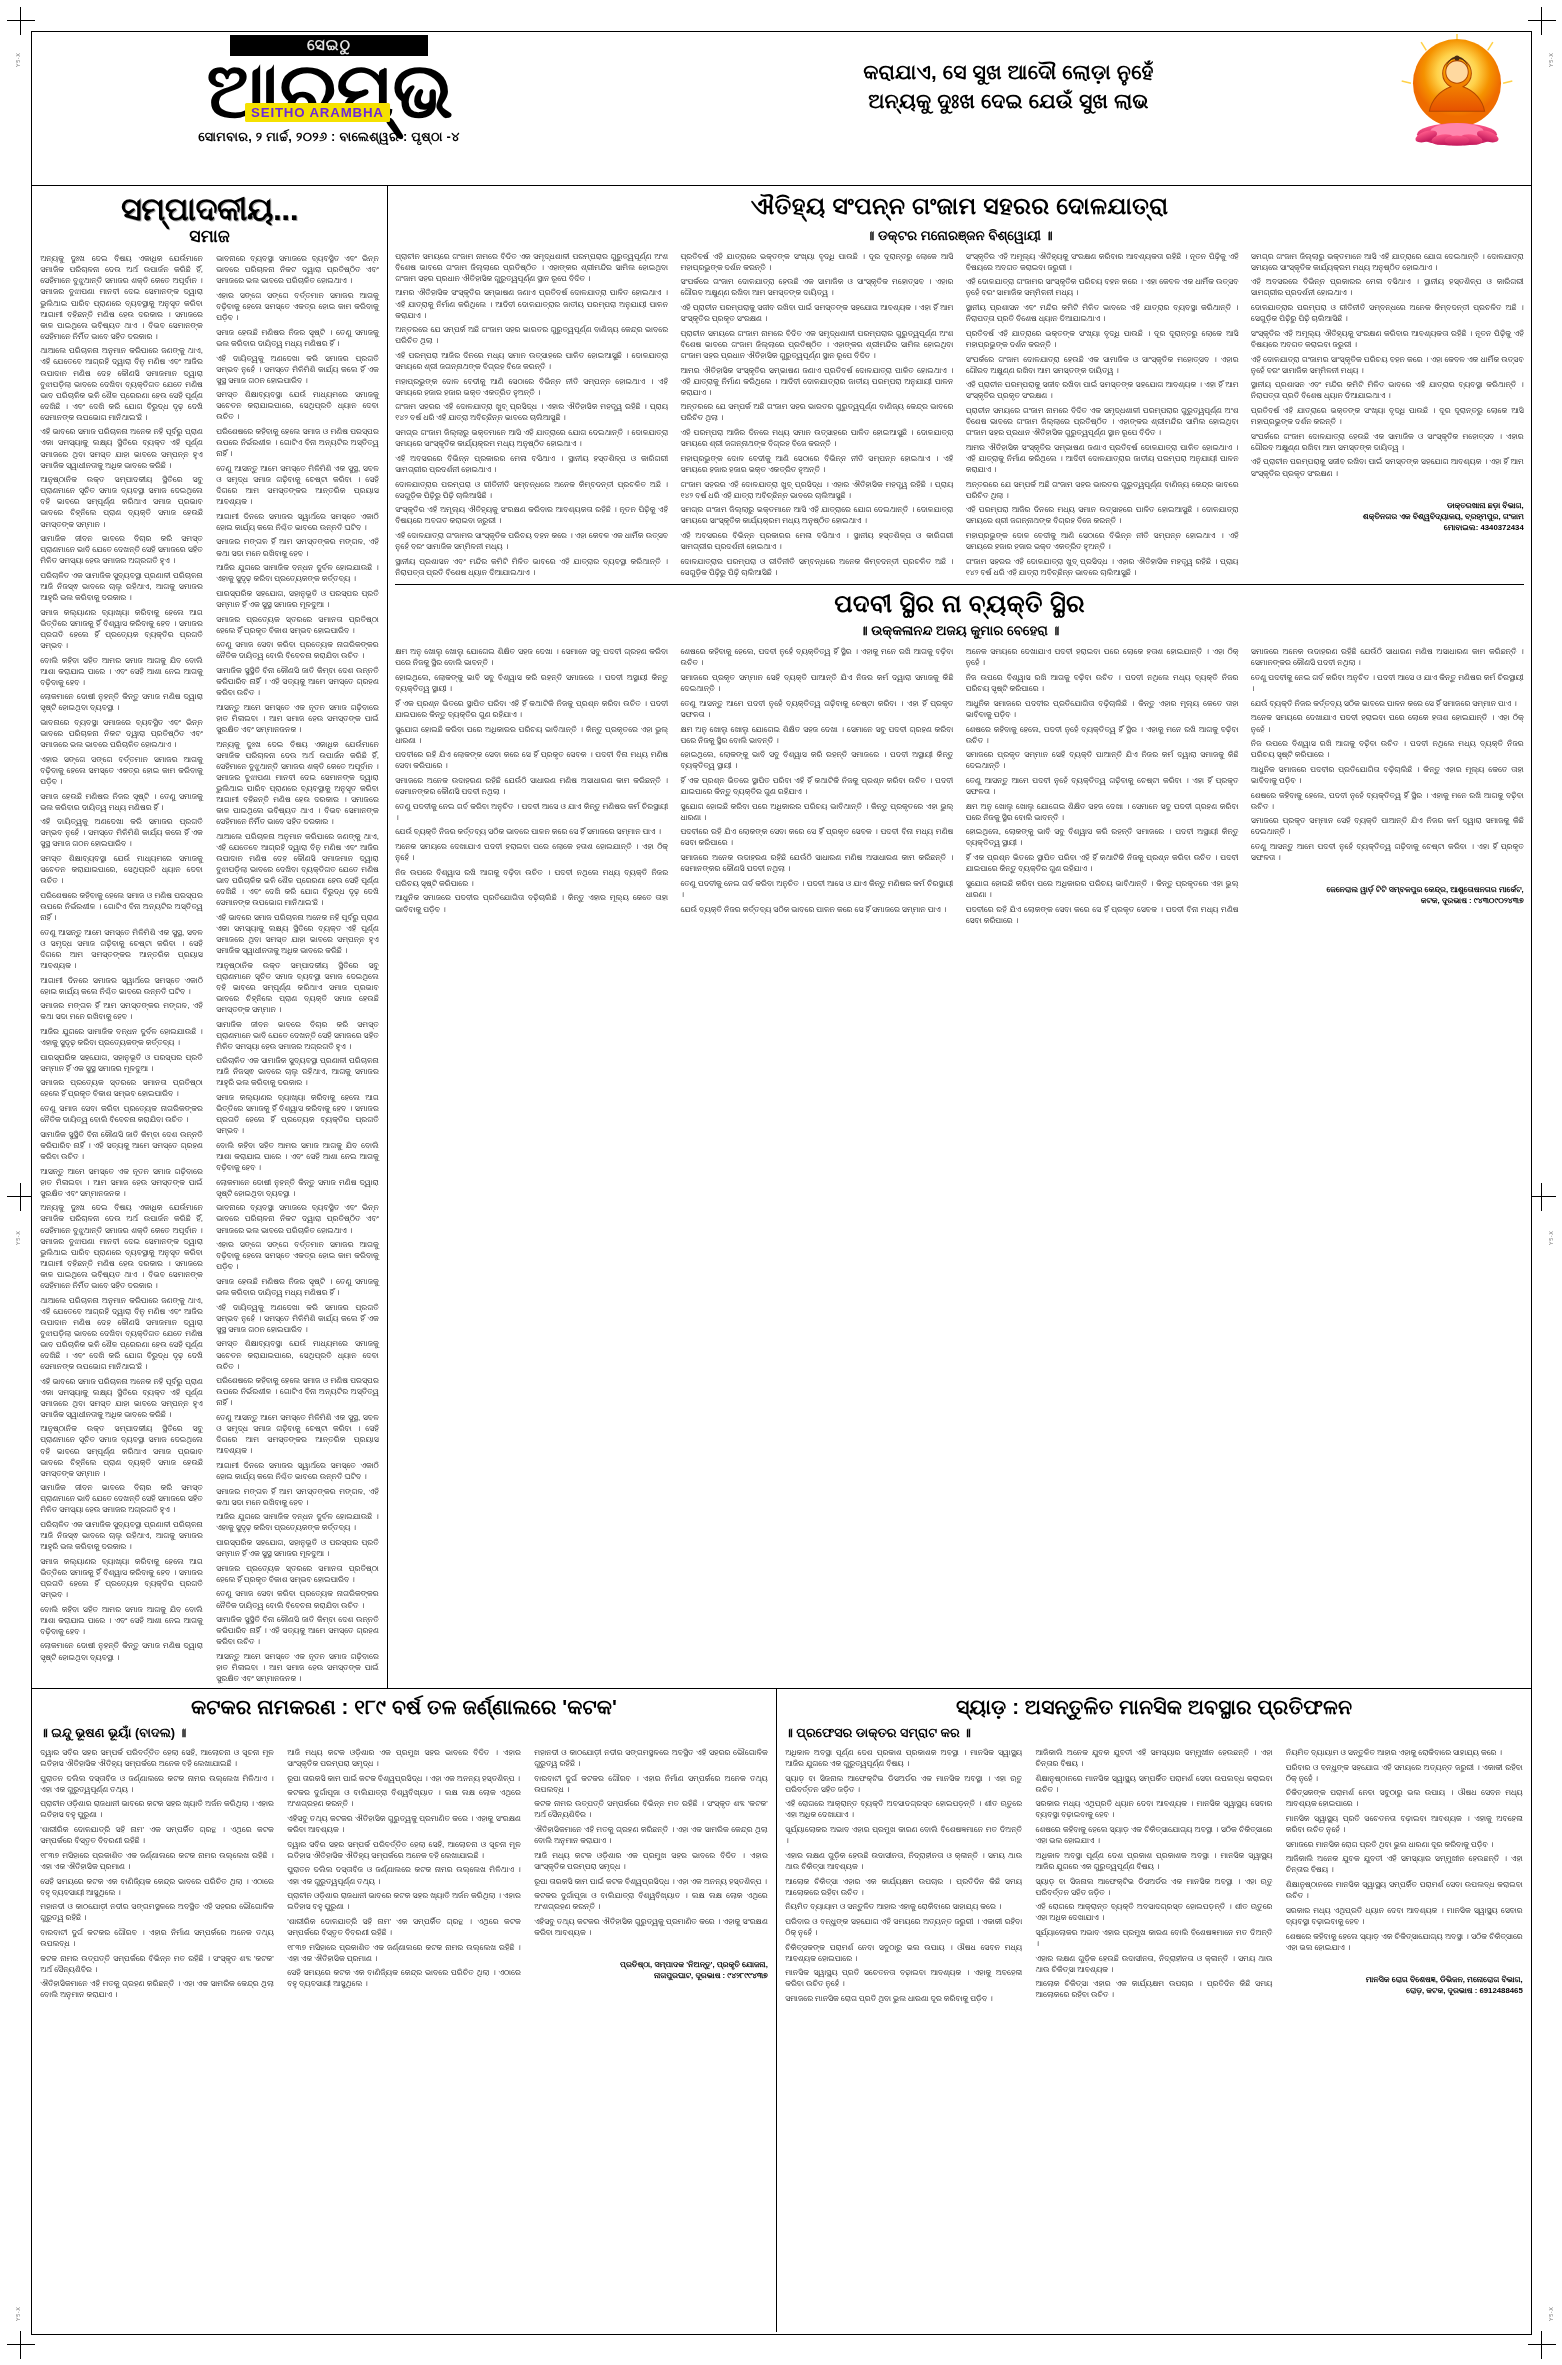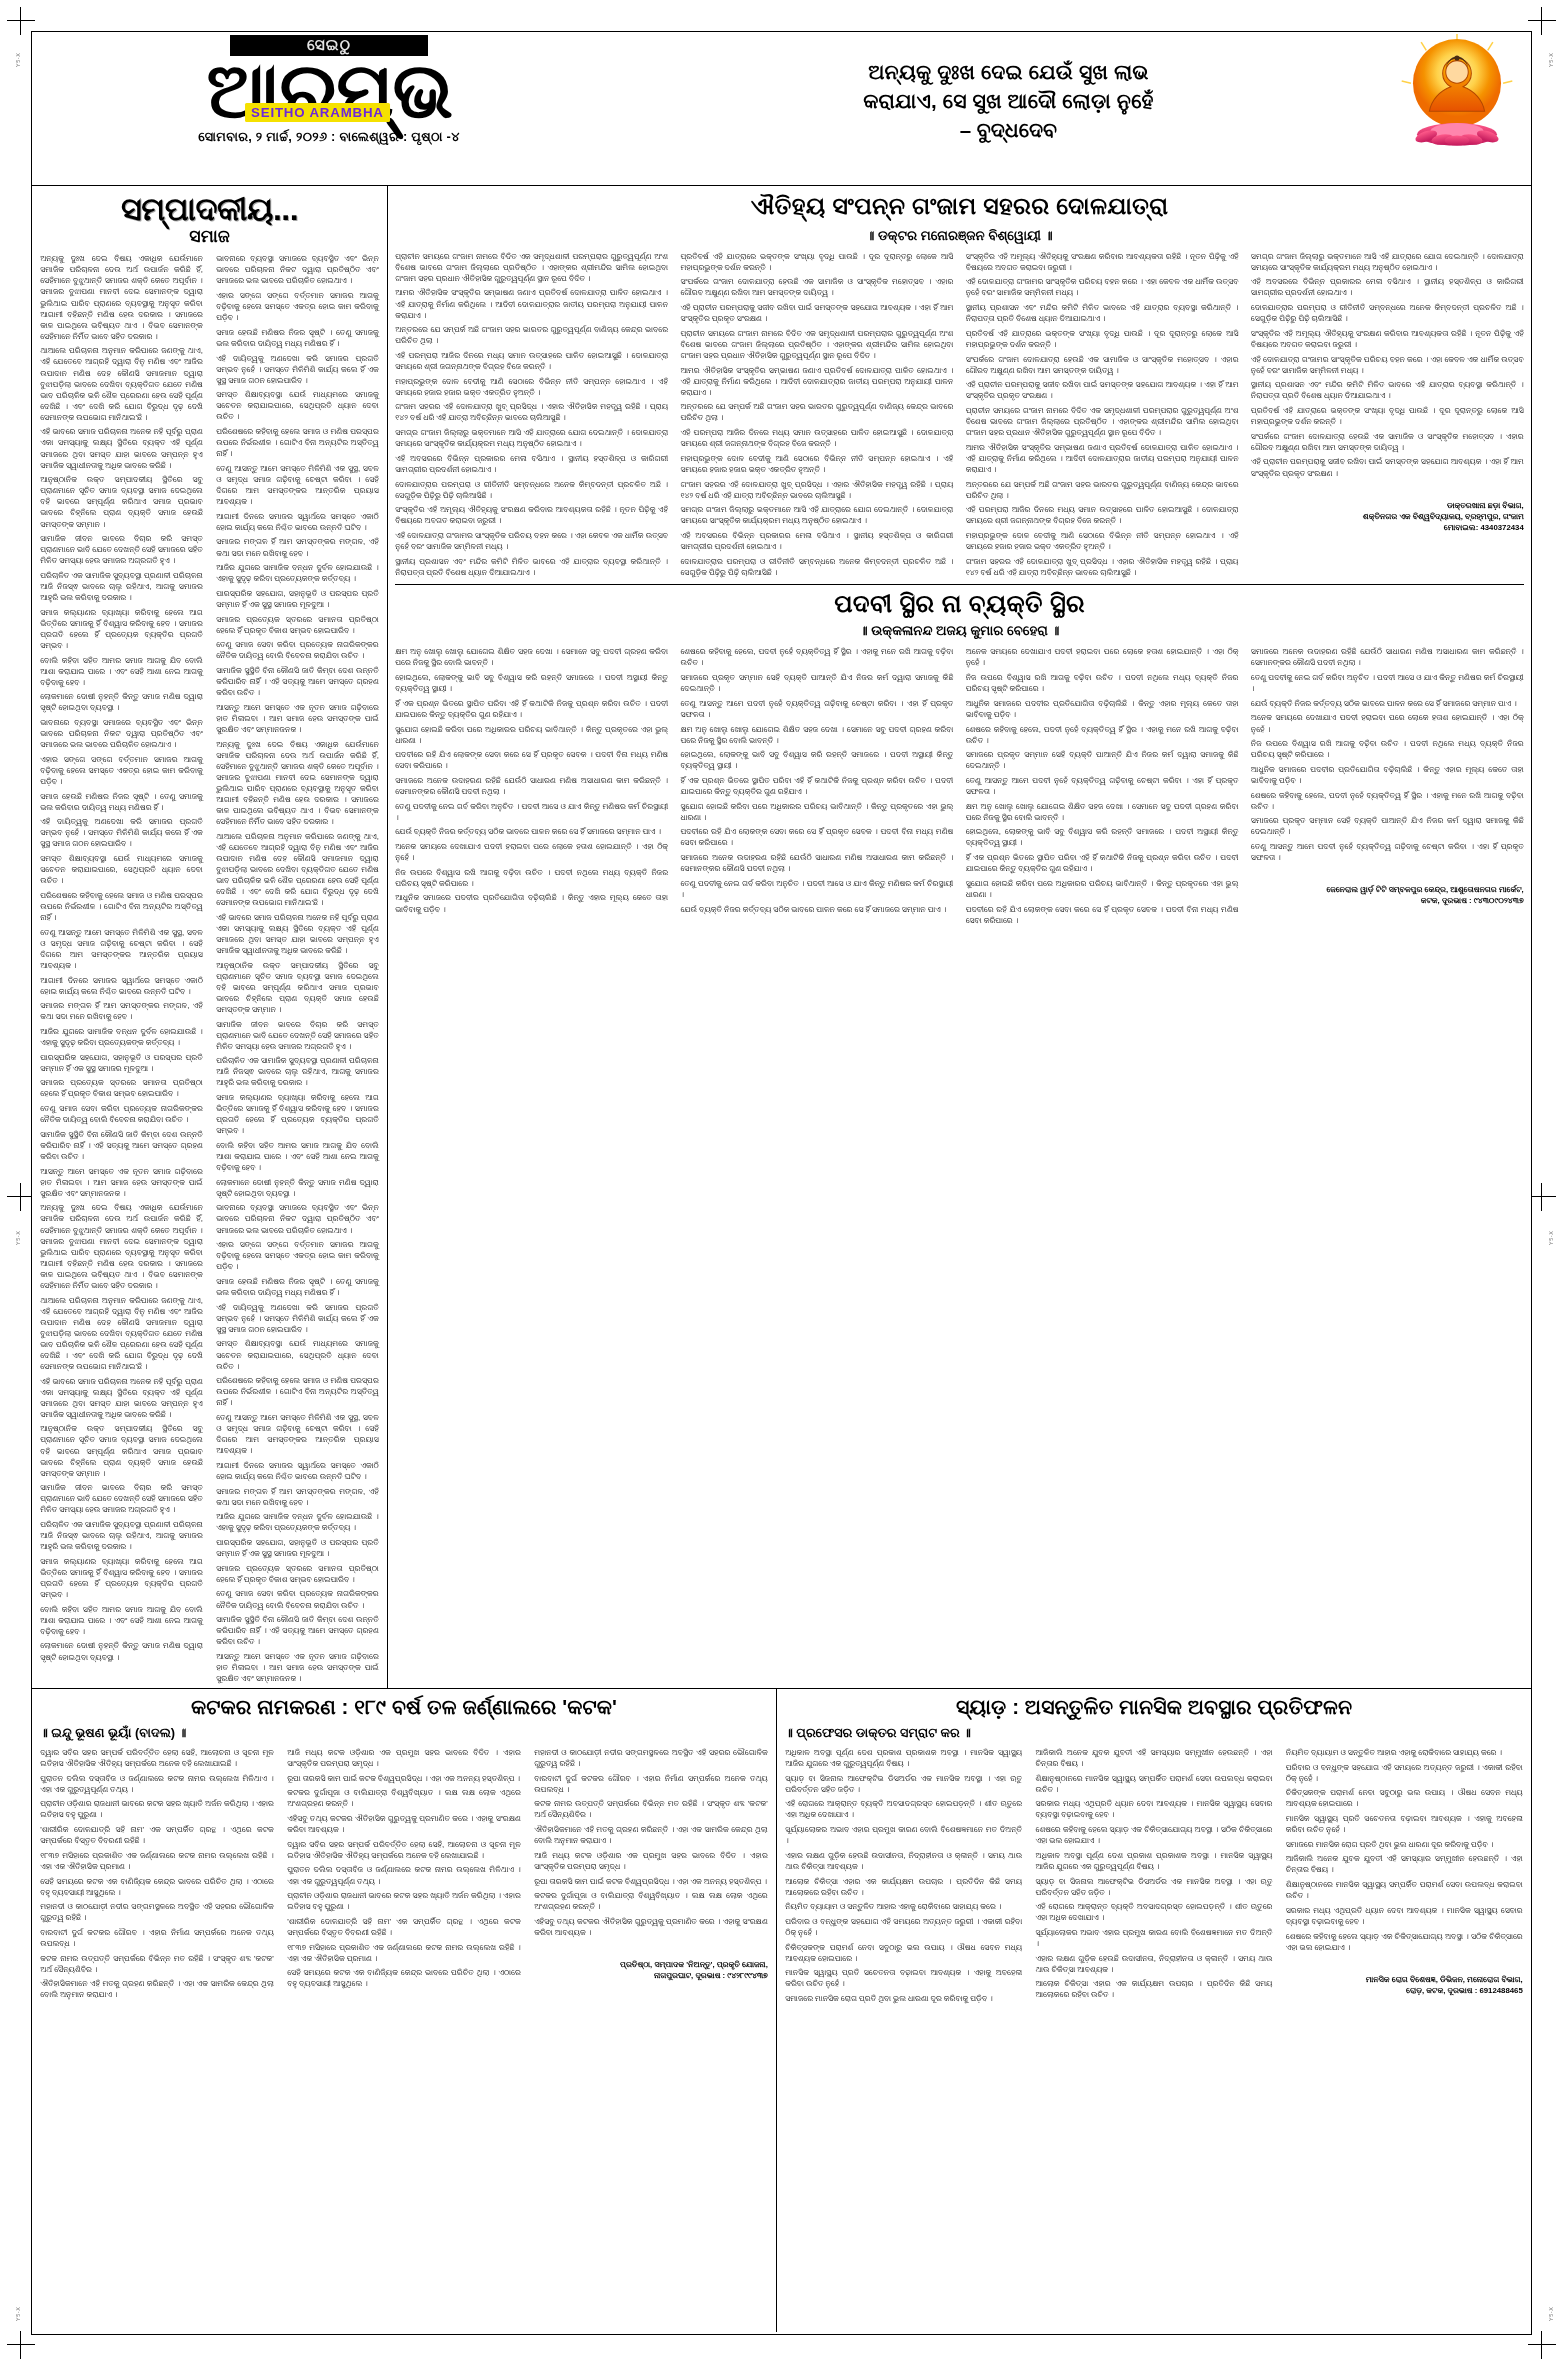--- a/index.html
+++ b/index.html
@@ -273,23 +273,22 @@
     <div class="mh-left">
       <div class="logo-wrap">
         <div class="logo-kicker">ସେଇଠୁ</div>
         <div class="logo-main">ଆରମ୍ଭ</div>
         <div class="logo-rom">SEITHO ARAMBHA</div>
       </div>
       <div class="dateline">ସୋମବାର, ୨ ମାର୍ଚ୍ଚ, ୨୦୨୬ : ବାଲେଶ୍ୱର : ପୃଷ୍ଠା -୪</div>
     </div>
 
     <div class="mh-quote">
+      <div class="q-line">କରାଯାଏ, ସେ ସୁଖ ଆଦୌ ଲୋଡ଼ା ନୁହେଁ</div>
       <div class="q-line">ଅନ୍ୟକୁ ଦୁଃଖ ଦେଇ ଯେଉଁ ସୁଖ ଲାଭ</div>
-      <div class="q-line">କରାଯାଏ, ସେ ସୁଖ ଆଦୌ ଲୋଡ଼ା ନୁହେଁ</div>
-      <div class="q-author">– ବୁଦ୍ଧଦେବ</div>
     </div>
 
     <div class="mh-buddha">
       <svg class="halo" width="123" height="128" viewBox="0 0 240 250" aria-hidden="true">
         <defs>
           <radialGradient id="glow" cx="50%" cy="38%" r="50%">
             <stop offset="0%" stop-color="#fff3b0"></stop>
             <stop offset="45%" stop-color="#ffd24a"></stop>
             <stop offset="75%" stop-color="#f59200"></stop>
             <stop offset="100%" stop-color="#ef6c00"></stop>

